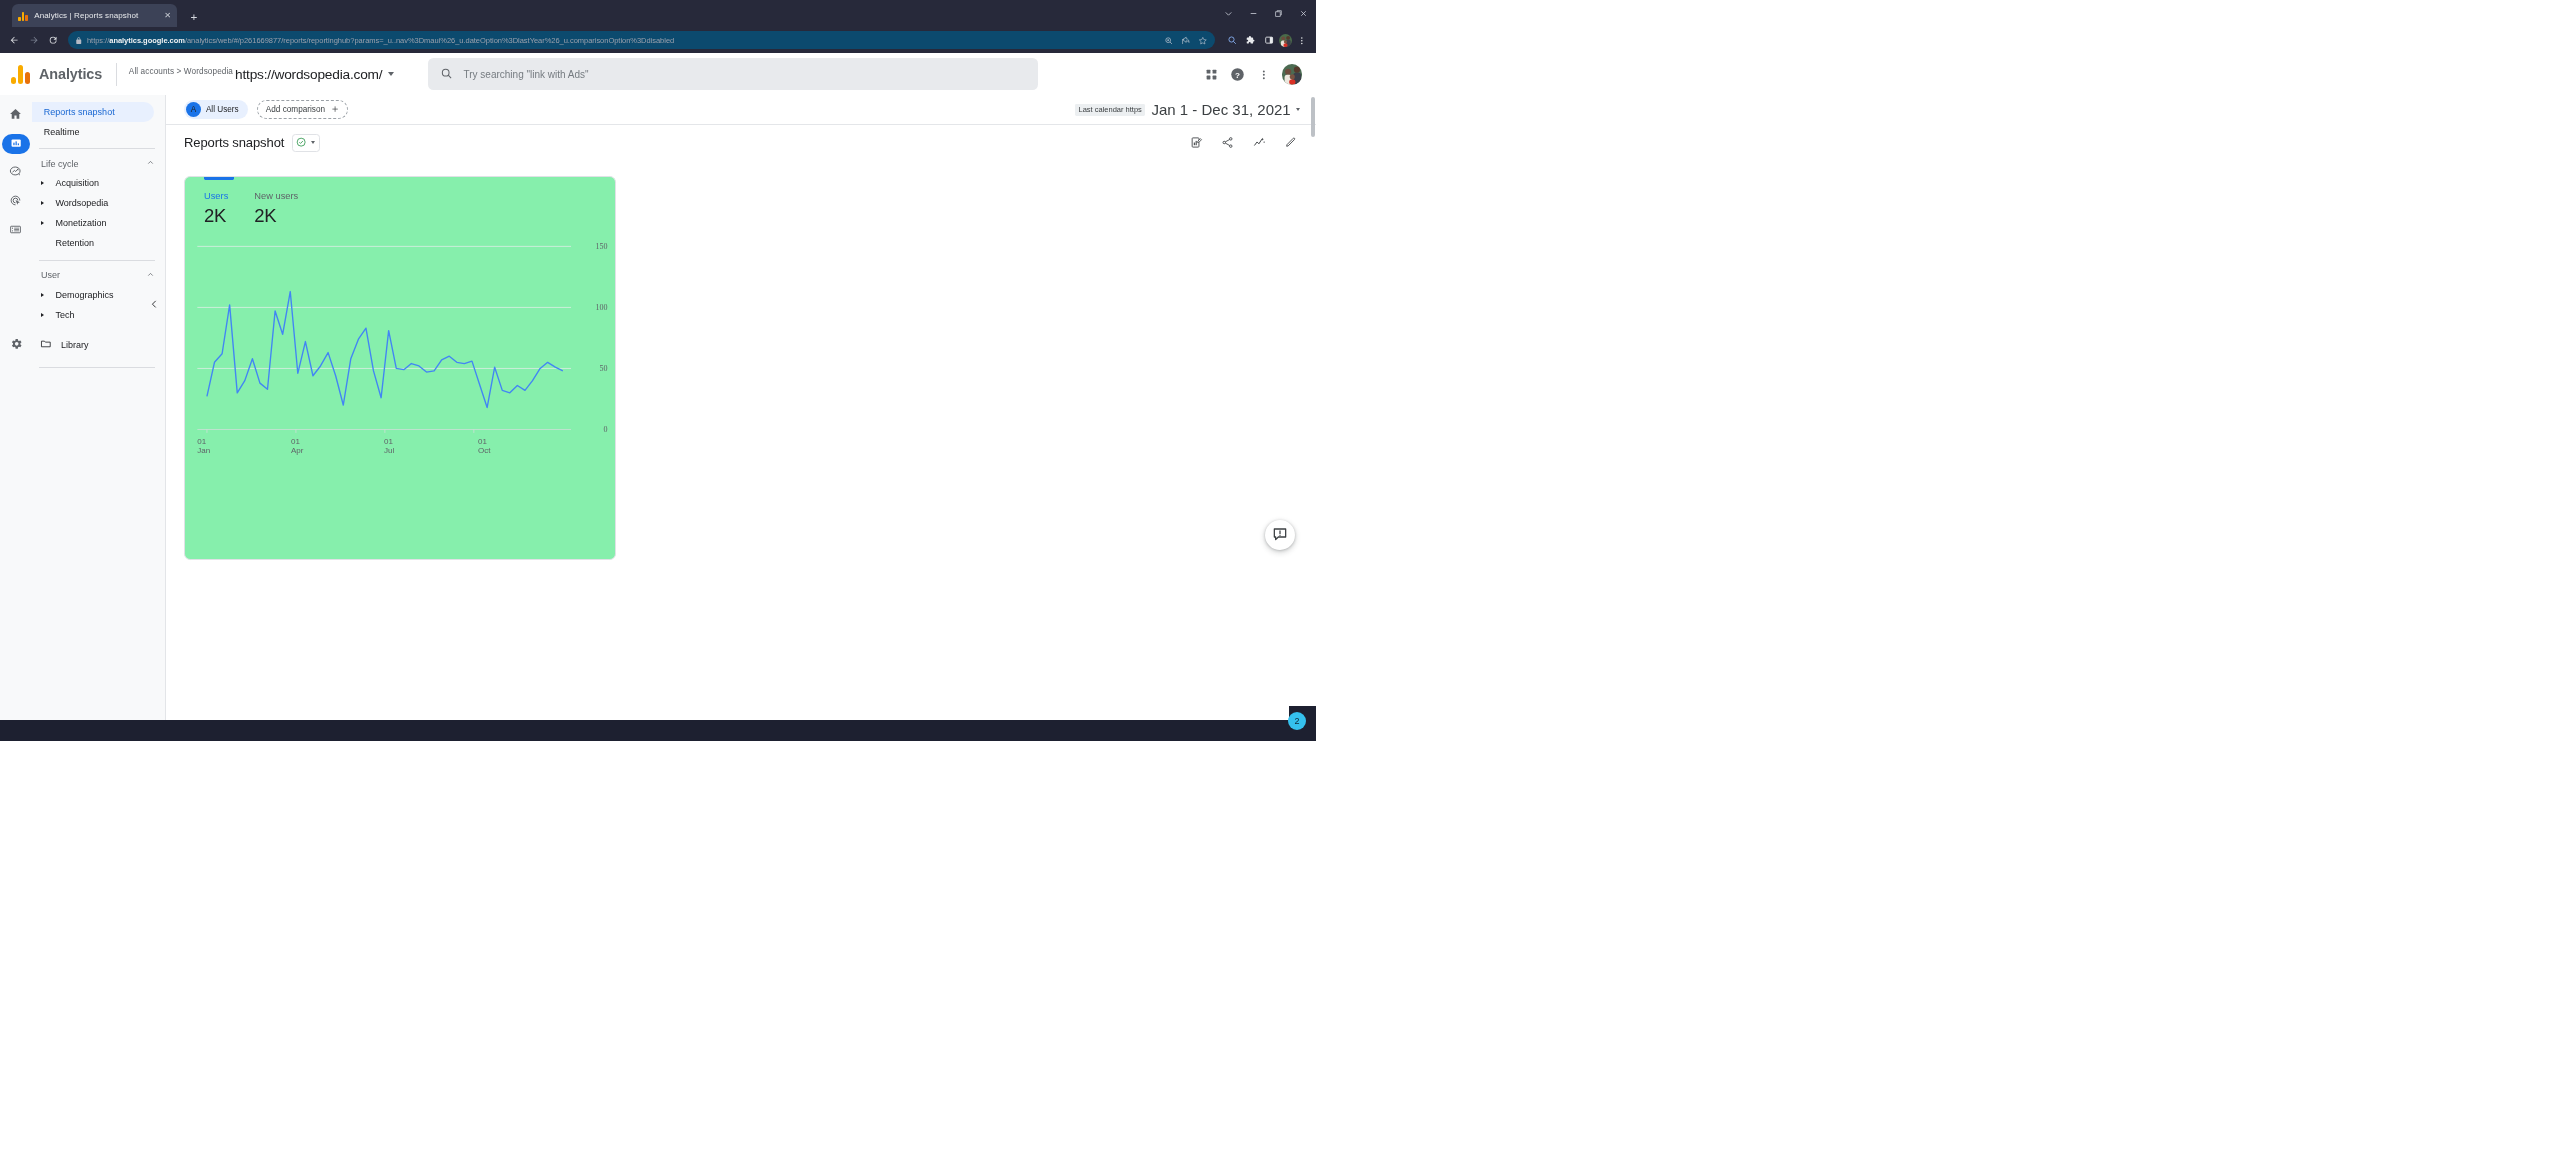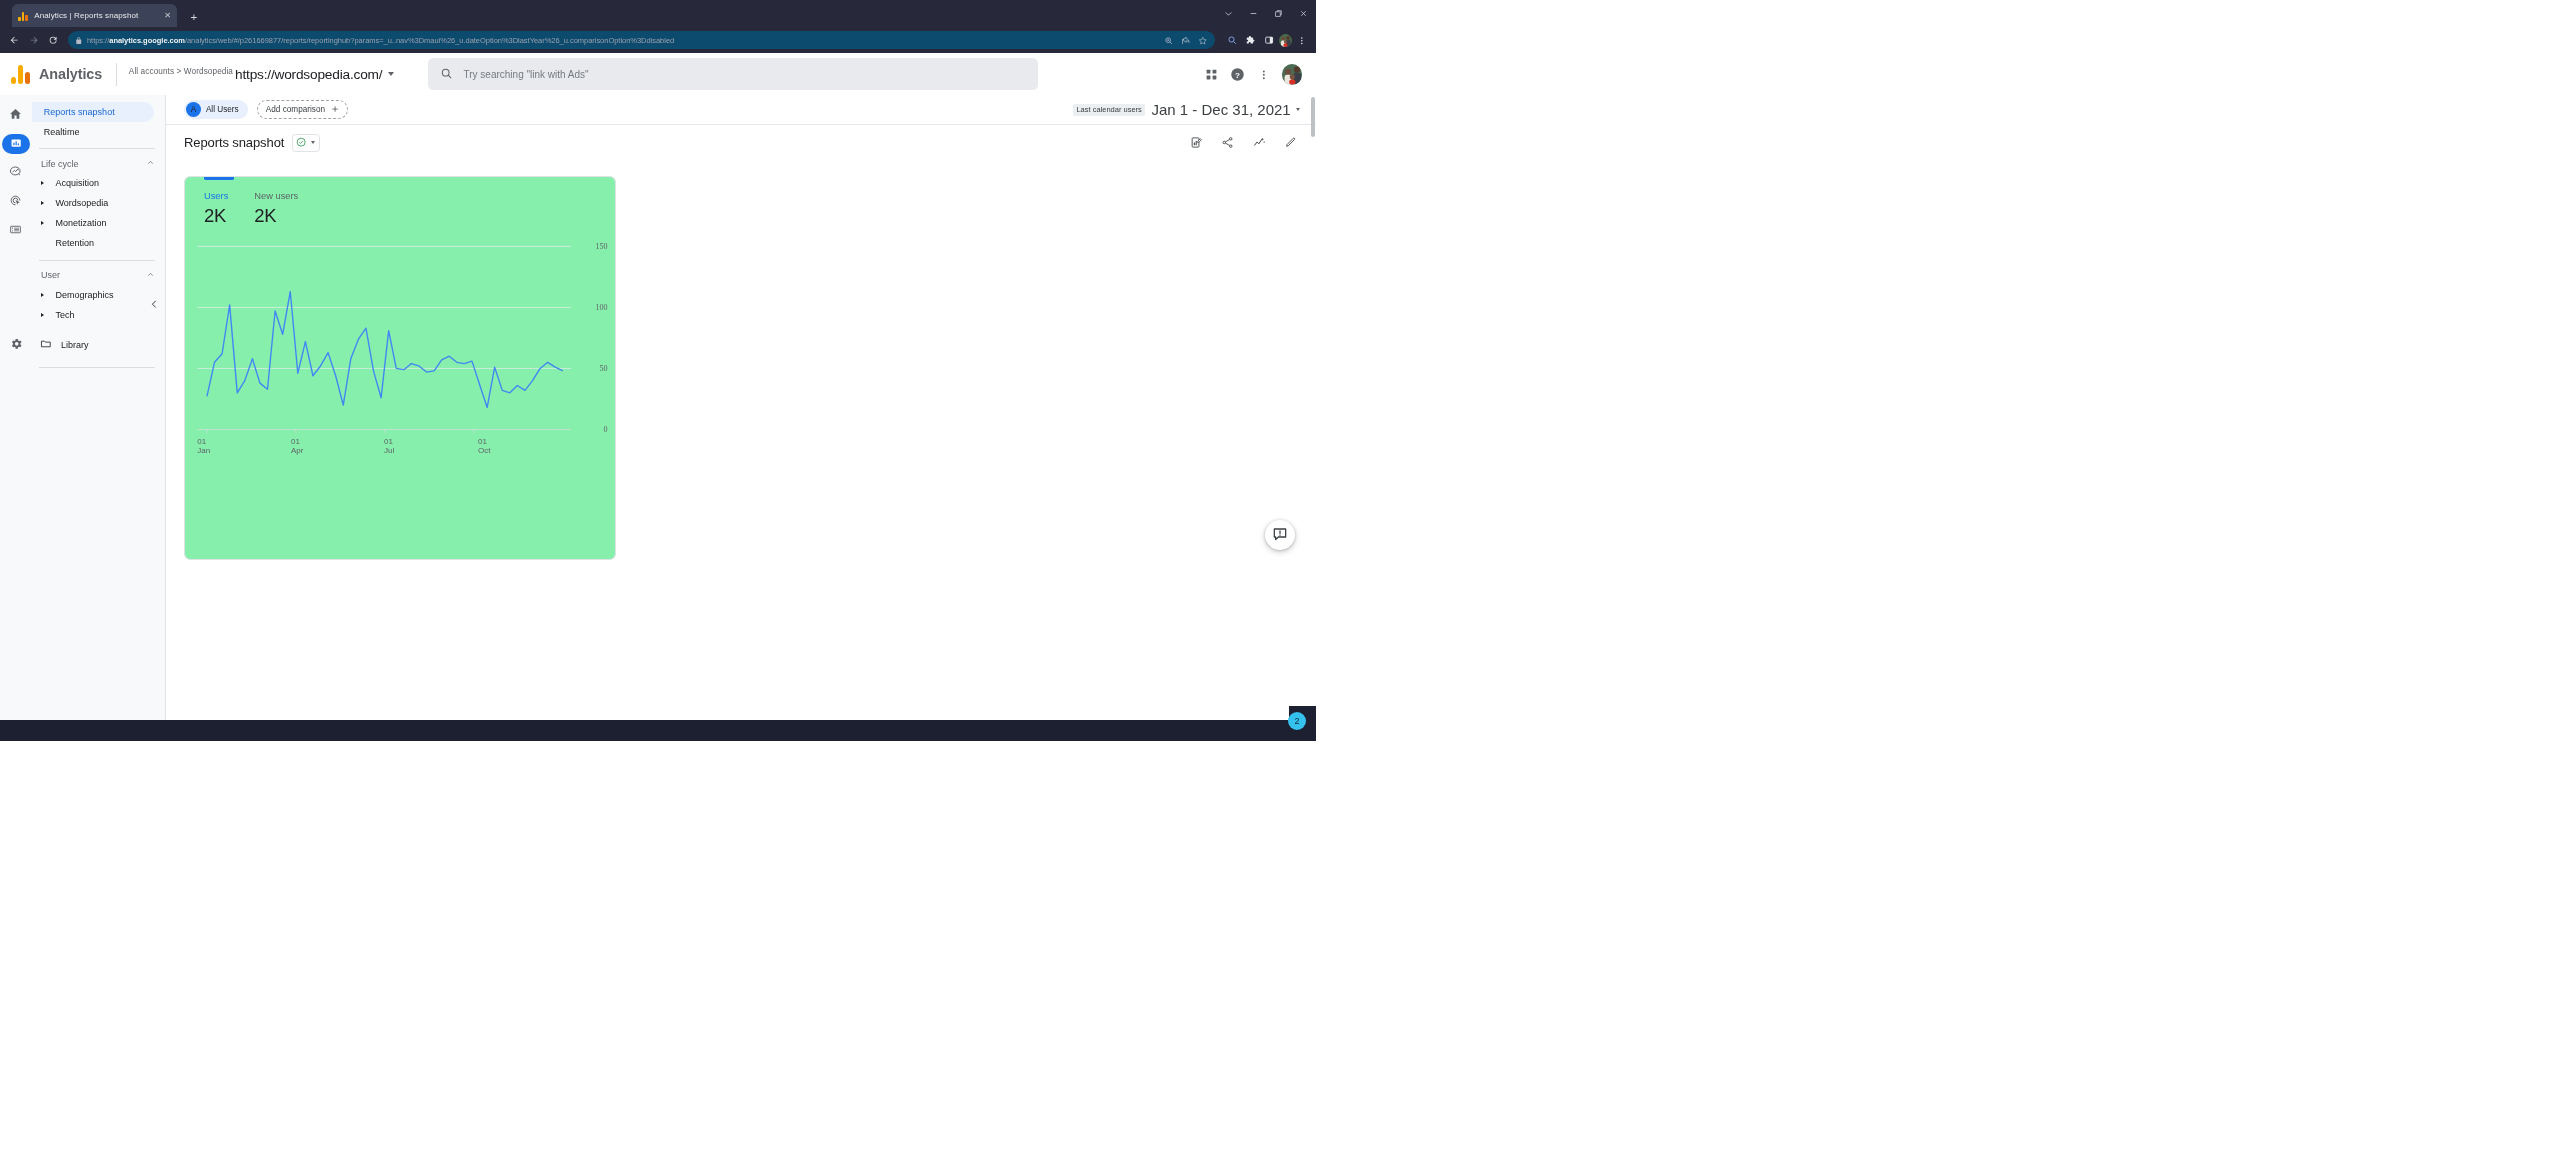--- a/index.html
+++ b/index.html
@@ -582,21 +582,21 @@
           </div>
           <div class="chip-add">
             <span>Add comparison</span>
             <span>
               <svg width="8.2" height="8.2" viewBox="0 0 24 24">
                   <path d="M12 4v16M4 12h16" stroke="#3c4043" stroke-width="2"></path>
                 </svg>
             </span>
           </div>
           <div class="daterange">
-            <span class="dr-label">Last calendar users</span>
+            <span class="dr-label">Last calendar https</span>
             <span class="dr-value">
               <span>Jan 1 - Dec 31, 2021</span>
               <i class="caret sm"></i>
             </span>
           </div>
         </div>
 
         <div class="titlerow">
           <span class="page-title">Reports snapshot</span>
           <span class="title-badge">

